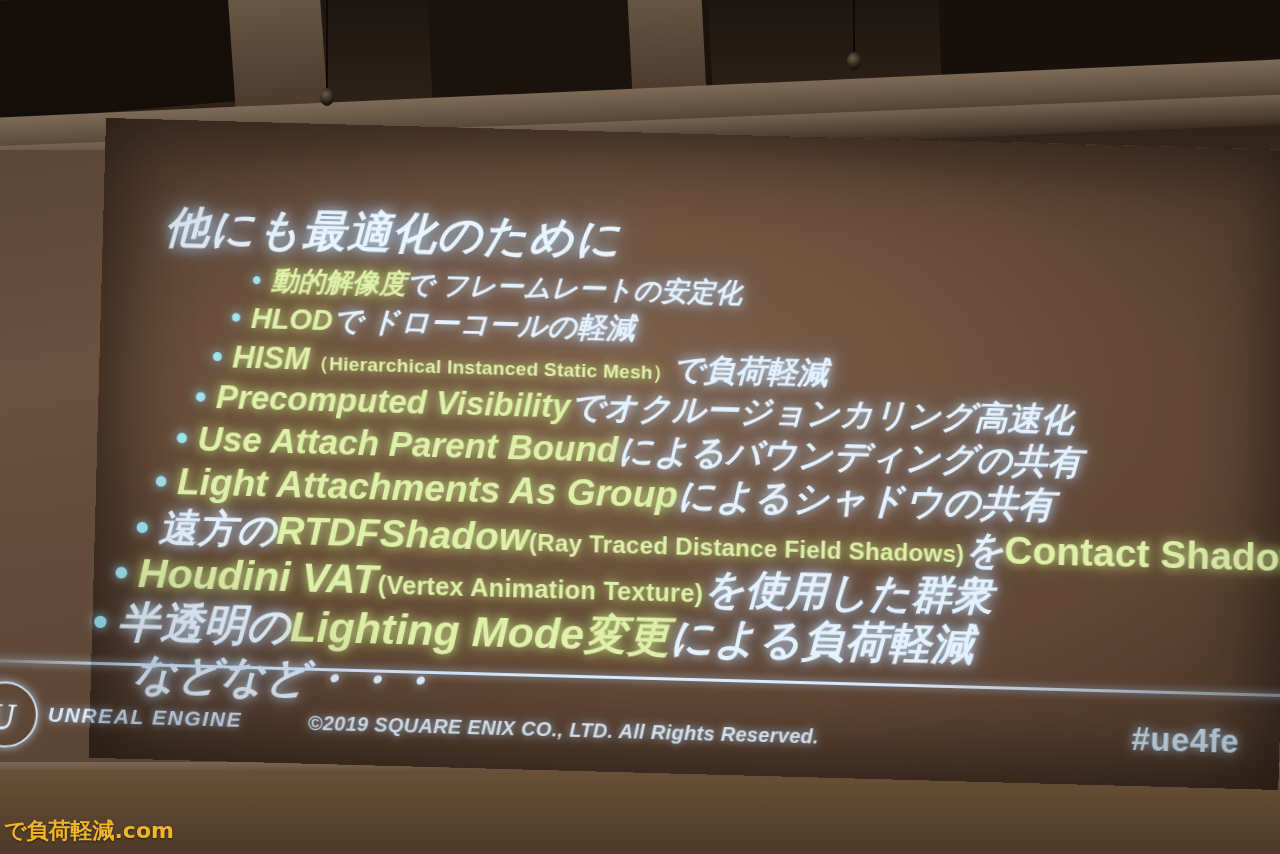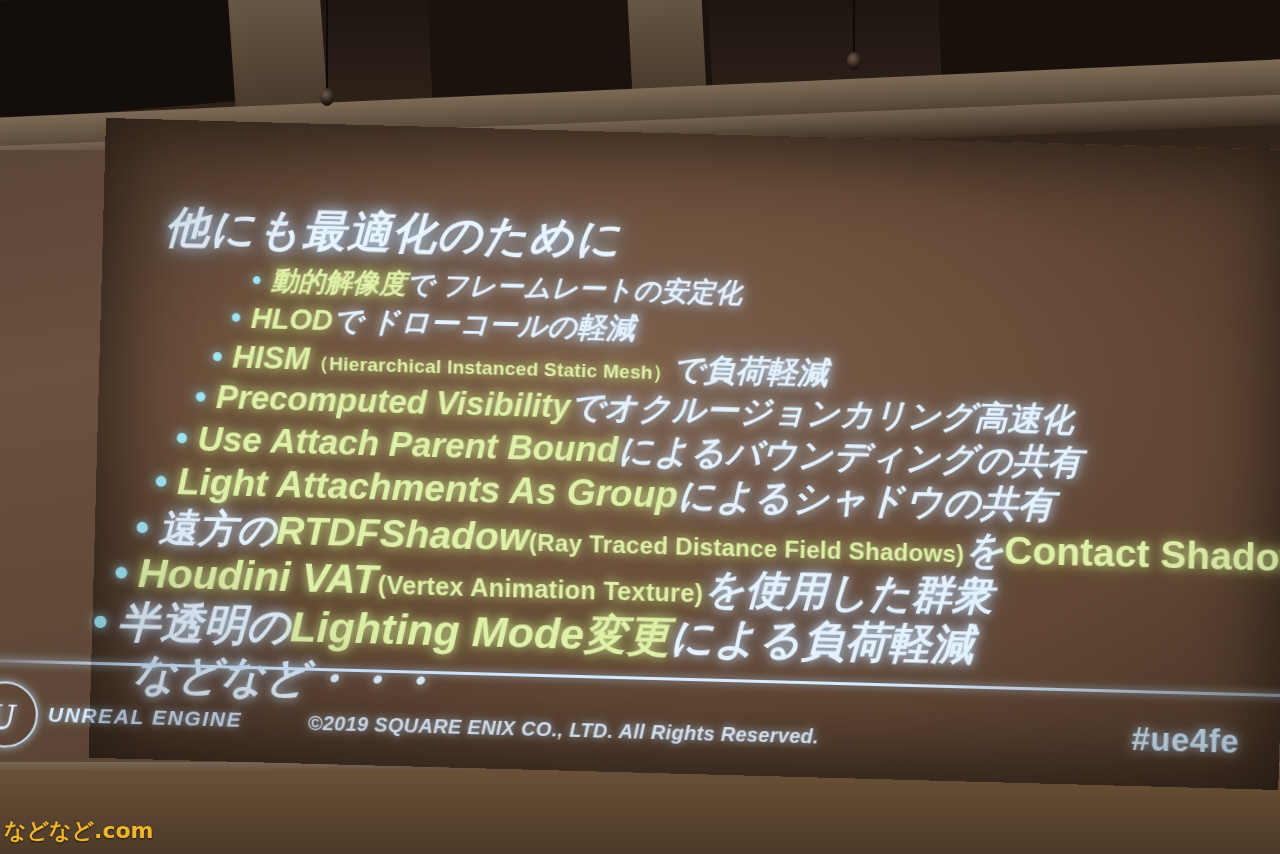--- a/index.html
+++ b/index.html
@@ -143,15 +143,15 @@
         <div class="ue-text">UNREAL ENGINE</div>
       </div>
 
       <div class="copyright">©2019 SQUARE ENIX CO., LTD. All Rights Reserved.</div>
       <div class="hashtag">#ue4fe</div>
     </div>
 
     <div class="screen-vig"></div>
   </div>
 
-  <div class="watermark">などなど.com</div>
+  <div class="watermark">で負荷軽減.com</div>
 
 </div>
 
 </body></html>

